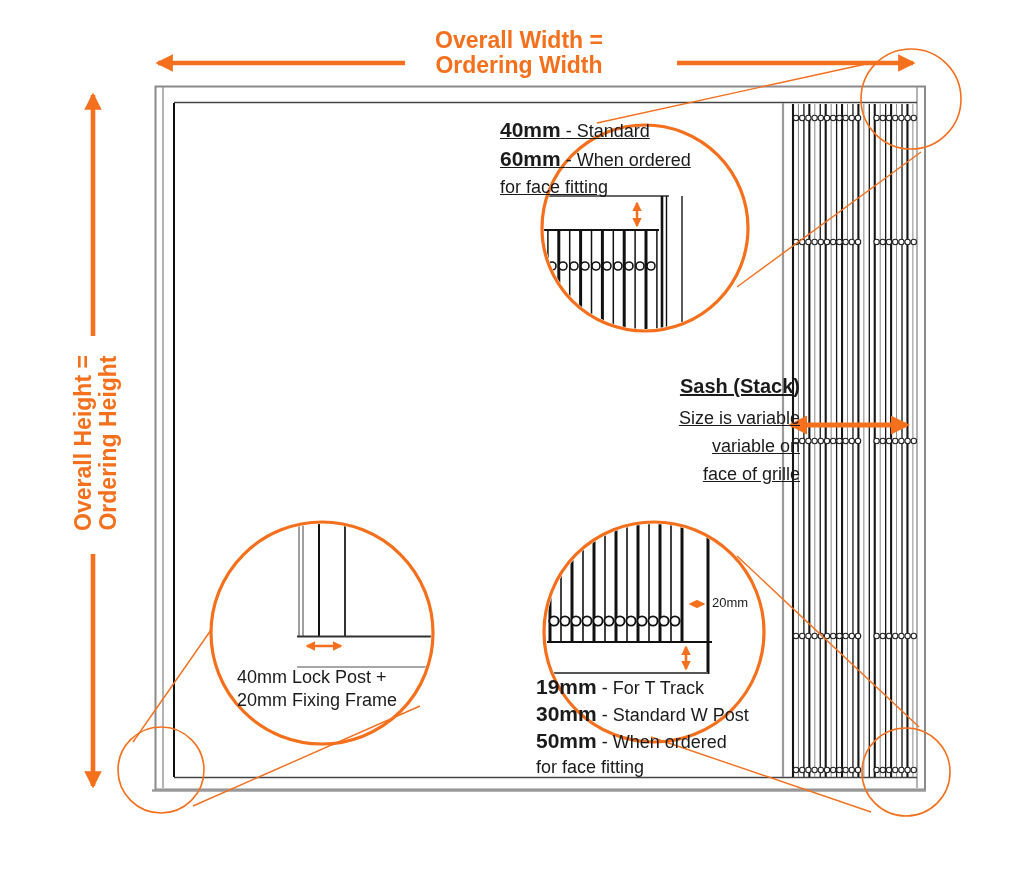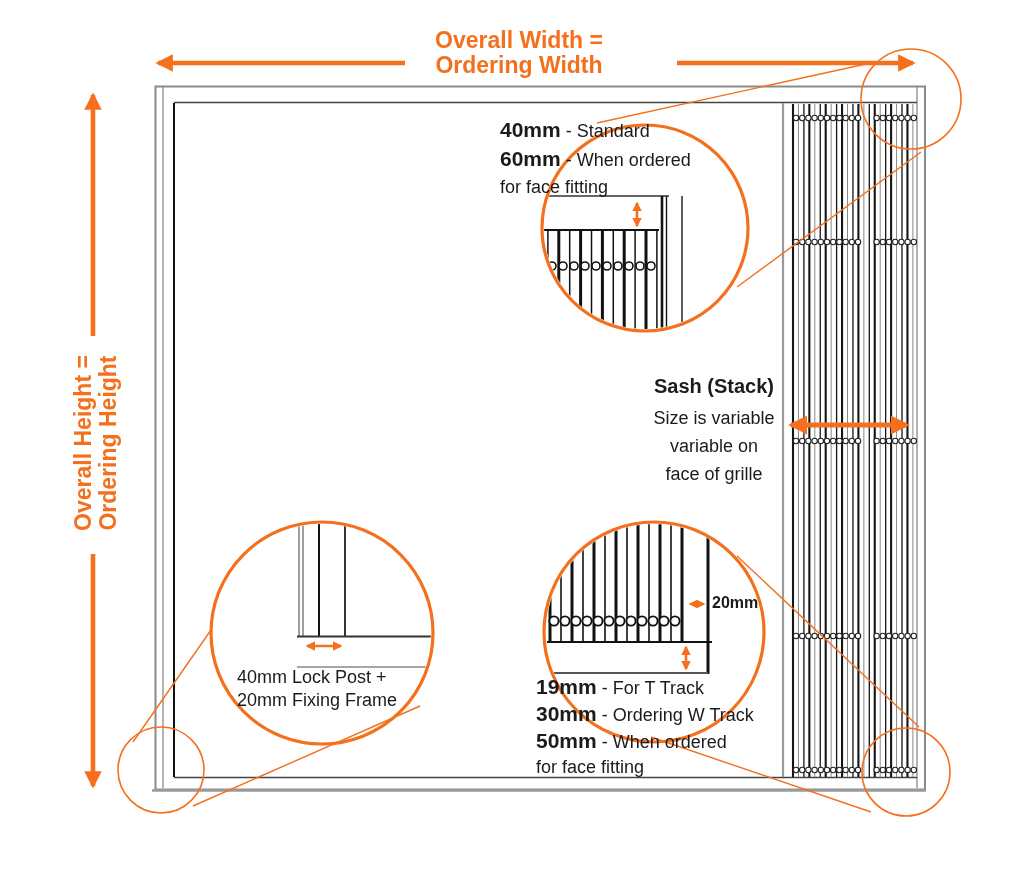--- a/index.html
+++ b/index.html
@@ -5,25 +5,25 @@
   html,body{margin:0;padding:0;background:#fff;}
   .canvas{position:relative;width:1014px;height:878px;background:#fff;overflow:hidden;
           font-family:"Liberation Sans",sans-serif;color:#1b1b1b;}
   svg{position:absolute;left:0;top:0;}
   .t{position:absolute;font-size:18px;line-height:25px;white-space:nowrap;}
   .t .ln{display:block;}
   .orange{color:#f4701d;font-weight:bold;font-size:23px;line-height:25px;text-align:center;}
   .rot{transform:rotate(-90deg);}
   .num{font-weight:bold;font-size:21px;}
   .b20{font-weight:bold;font-size:20px;margin-bottom:4px;}
-  .sash{text-align:center;line-height:28px;}
-  .t40{line-height:27px;}
+  .sash{text-align:right;line-height:28px;text-decoration:underline;}
+  .t40{line-height:27px;text-decoration:underline;}
   .t60{line-height:23px;}
   .trk{line-height:25px;}
-  .bold20{font-weight:bold;font-size:16px;}
+  .bold20{font-weight:normal;font-size:13px;}
 </style>
 </head>
 <body>
 
 <div class="canvas">
 
   <svg width="1014" height="878" viewBox="0 0 1014 878">
     <defs>
       <marker id="ah" viewBox="0 0 10 10" refX="8.5" refY="5" markerWidth="3.8" markerHeight="3.8" orient="auto-start-reverse">
           <path d="M0,0 L10,5 L0,10 z" fill="#f4701d"></path>
@@ -304,18 +304,18 @@
 
   <div class="t t60" style="left:237px;top:666px;">
     <div class="ln">40mm Lock Post +</div>
     <div class="ln">20mm Fixing Frame</div>
   </div>
 
   <div class="t bold20" style="left:712px;top:590px;">20mm</div>
 
   <div class="t trk" style="left:536px;top:674px;">
     <div class="ln"><b class="num">19mm</b> <span>- For T Track</span></div>
-    <div class="ln"><b class="num">30mm</b> <span>- Ordering W Track</span></div>
+    <div class="ln"><b class="num">30mm</b> <span>- Standard W Post</span></div>
     <div class="ln"><b class="num">50mm</b> <span>- When ordered</span></div>
     <div class="ln">for face fitting</div>
   </div>
 
 </div>
 
 </body></html>

